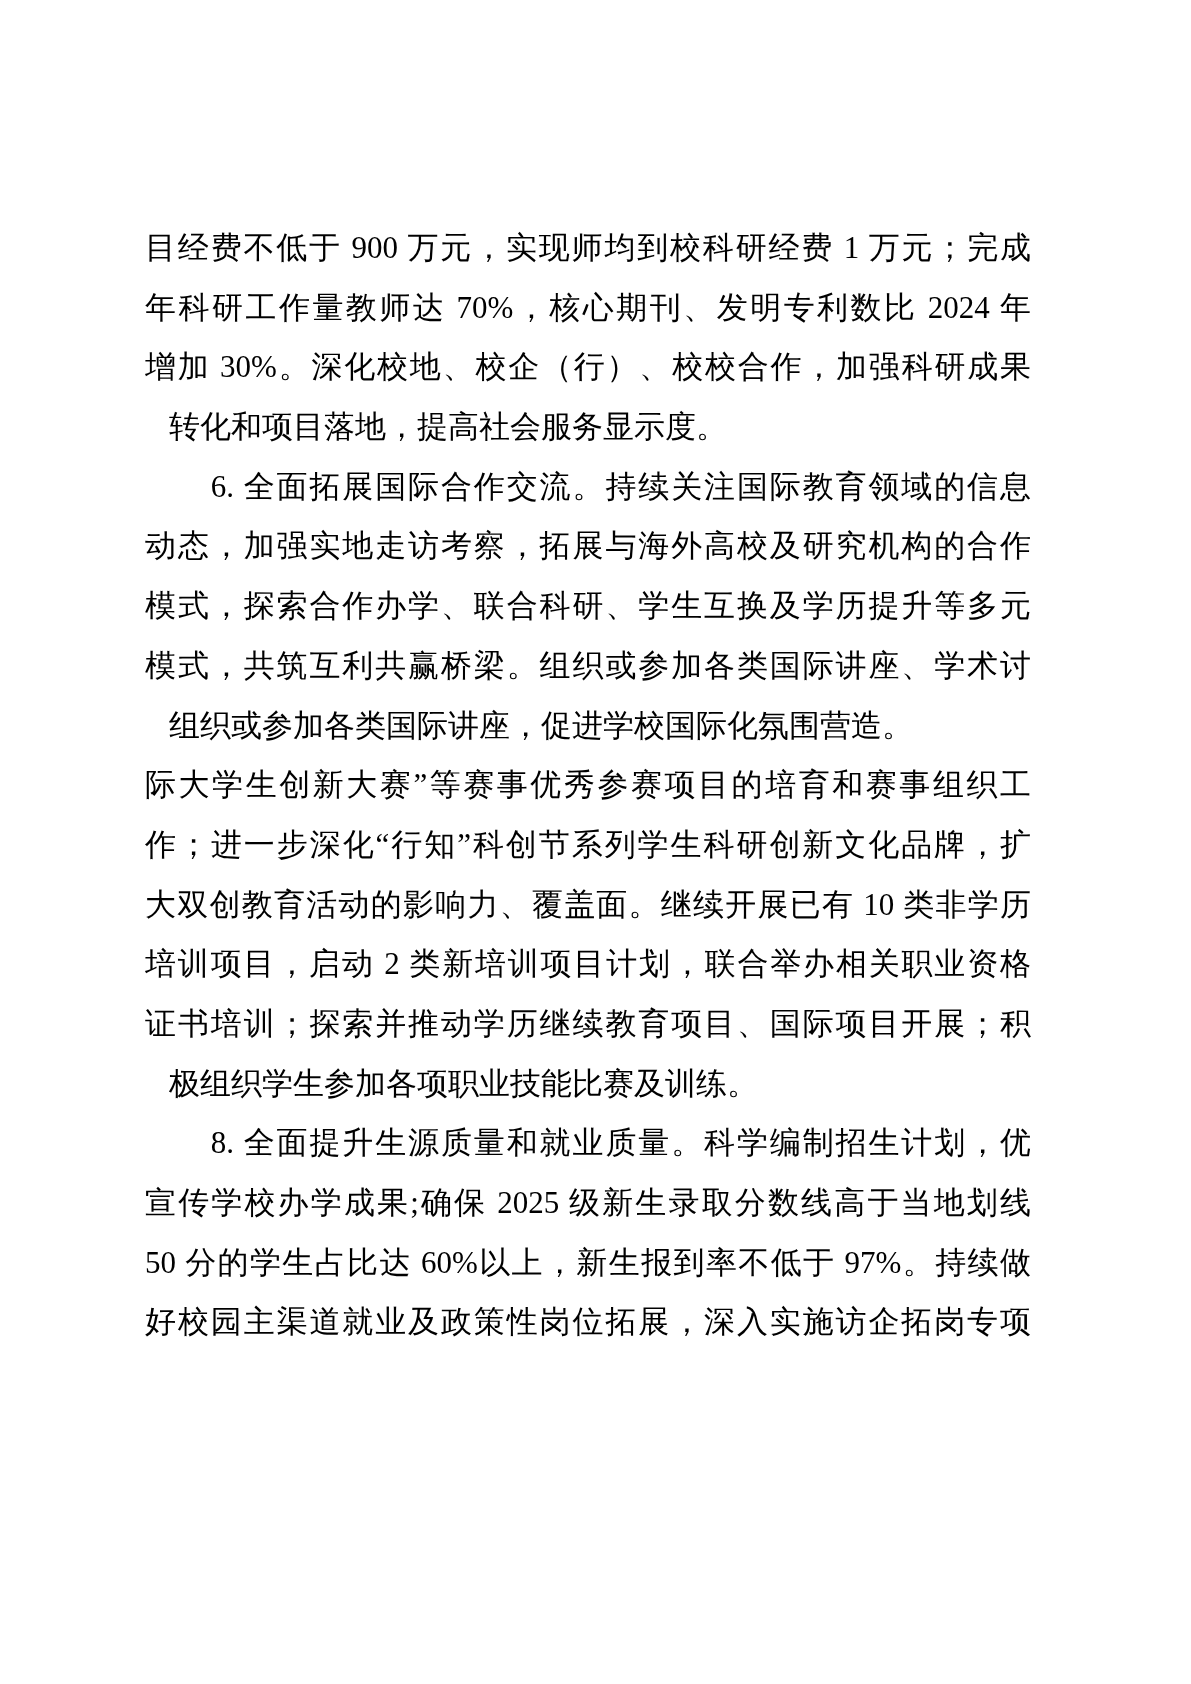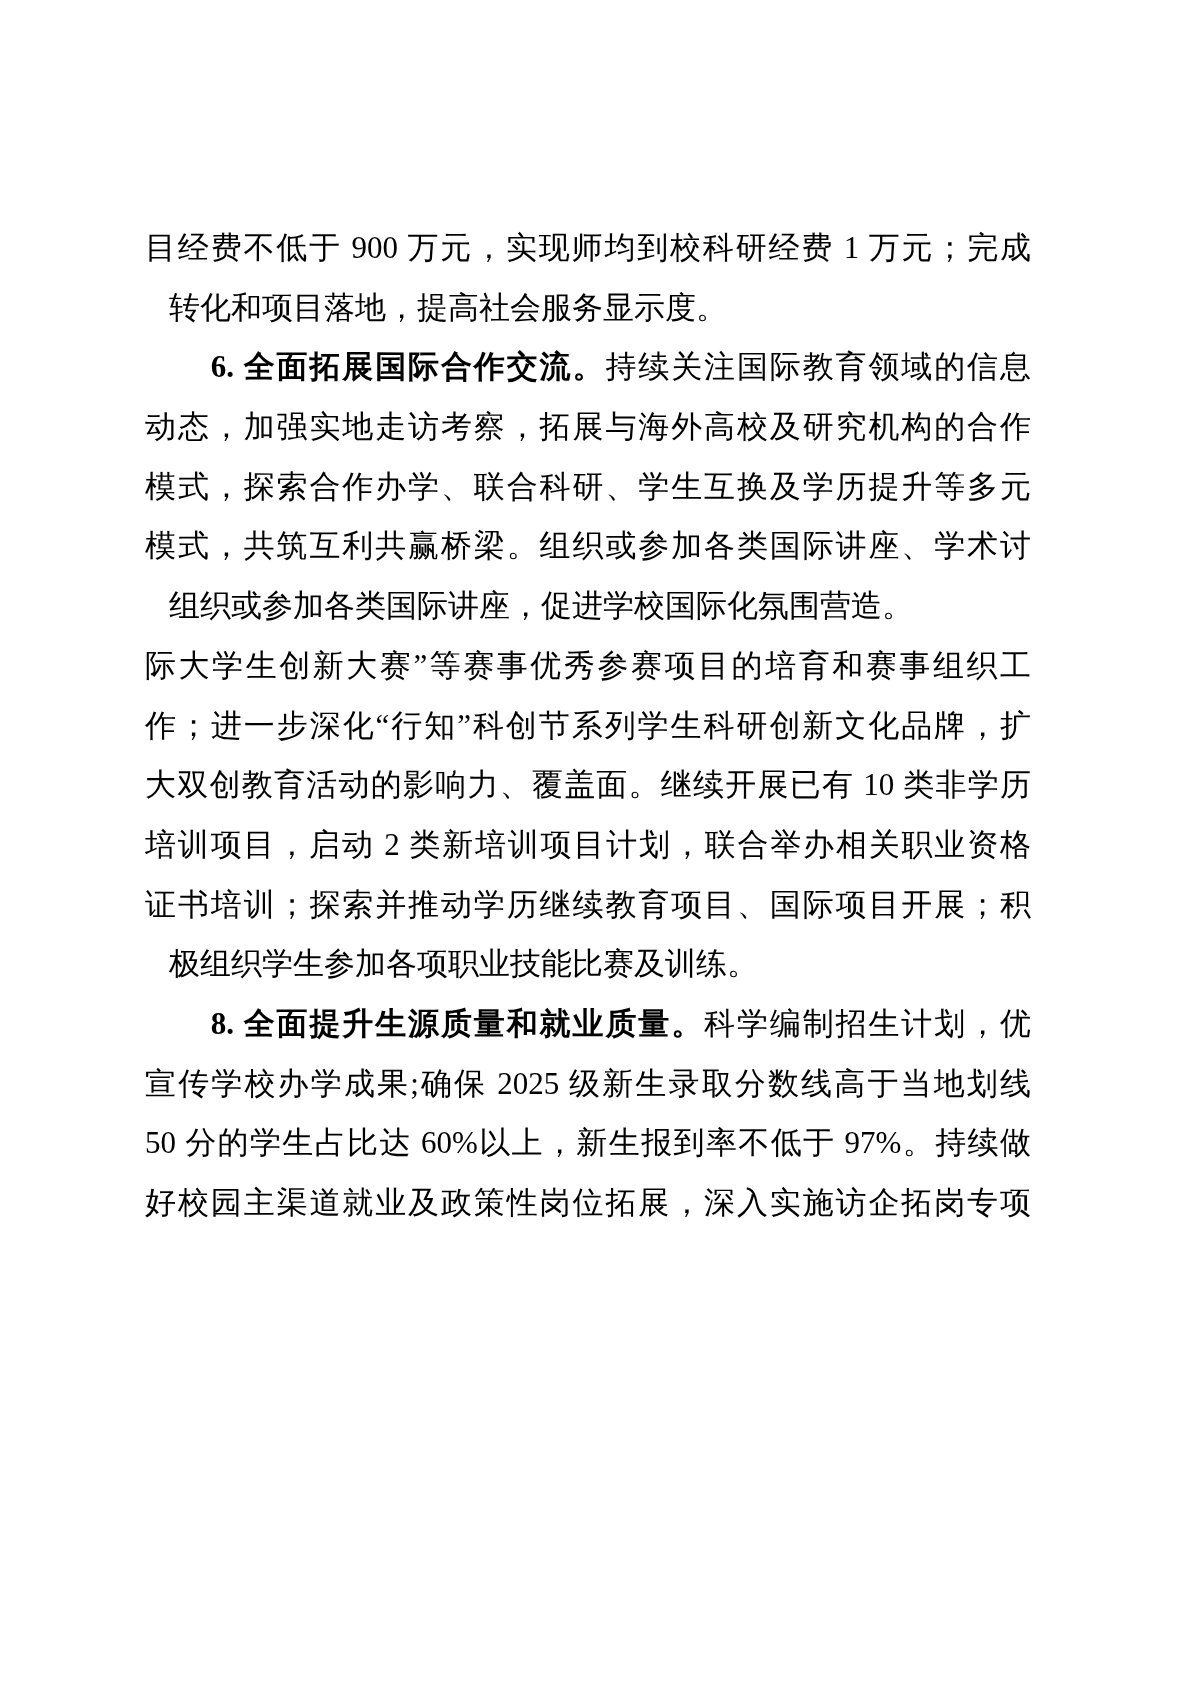--- a/index.html
+++ b/index.html
@@ -29,21 +29,21 @@
     text-align: justify;
     text-align-last: justify;
     text-justify: inter-character;
     overflow: hidden;
   }
   .line.end {
     text-align-last: left;
     margin-left: 24px;
   }
   .lead {
-    font-weight: bold;
+    font-weight: normal;
   }
   .page-number {
     position: absolute;
     top: 1558px;
     left: 943px;
     width: 100px;
     height: 32px;
     line-height: 32px;
     font-size: 30px;
     text-align: center;
@@ -51,20 +51,22 @@
   }
 </style>
 </head>
 <body>
 
 <div class="page">
 
   <div class="doc-body">
 
     <div class="line"><span>目经费不低于 900 万元，实现师均到校科研经费 1 万元；完成</span></div>
+    <div class="line"><span>年科研工作量教师达 70%，核心期刊、发明专利数比 2024 年</span></div>
+    <div class="line"><span>增加 30%。深化校地、校企（行）、校校合作，加强科研成果</span></div>
     <div class="line end"><span>转化和项目落地，提高社会服务显示度。</span></div>
 
     <div class="line"><span class="lead">　　6. 全面拓展国际合作交流。</span><span>持续关注国际教育领域的信息</span></div>
     <div class="line"><span>动态，加强实地走访考察，拓展与海外高校及研究机构的合作</span></div>
     <div class="line"><span>模式，探索合作办学、联合科研、学生互换及学历提升等多元</span></div>
     <div class="line"><span>模式，共筑互利共赢桥梁。组织或参加各类国际讲座、学术讨</span></div>
     <div class="line end"><span>组织或参加各类国际讲座，促进学校国际化氛围营造。</span></div>
 
     <div class="line"><span>际大学生创新大赛”等赛事优秀参赛项目的培育和赛事组织工</span></div>
     <div class="line"><span>作；进一步深化“行知”科创节系列学生科研创新文化品牌，扩</span></div>

